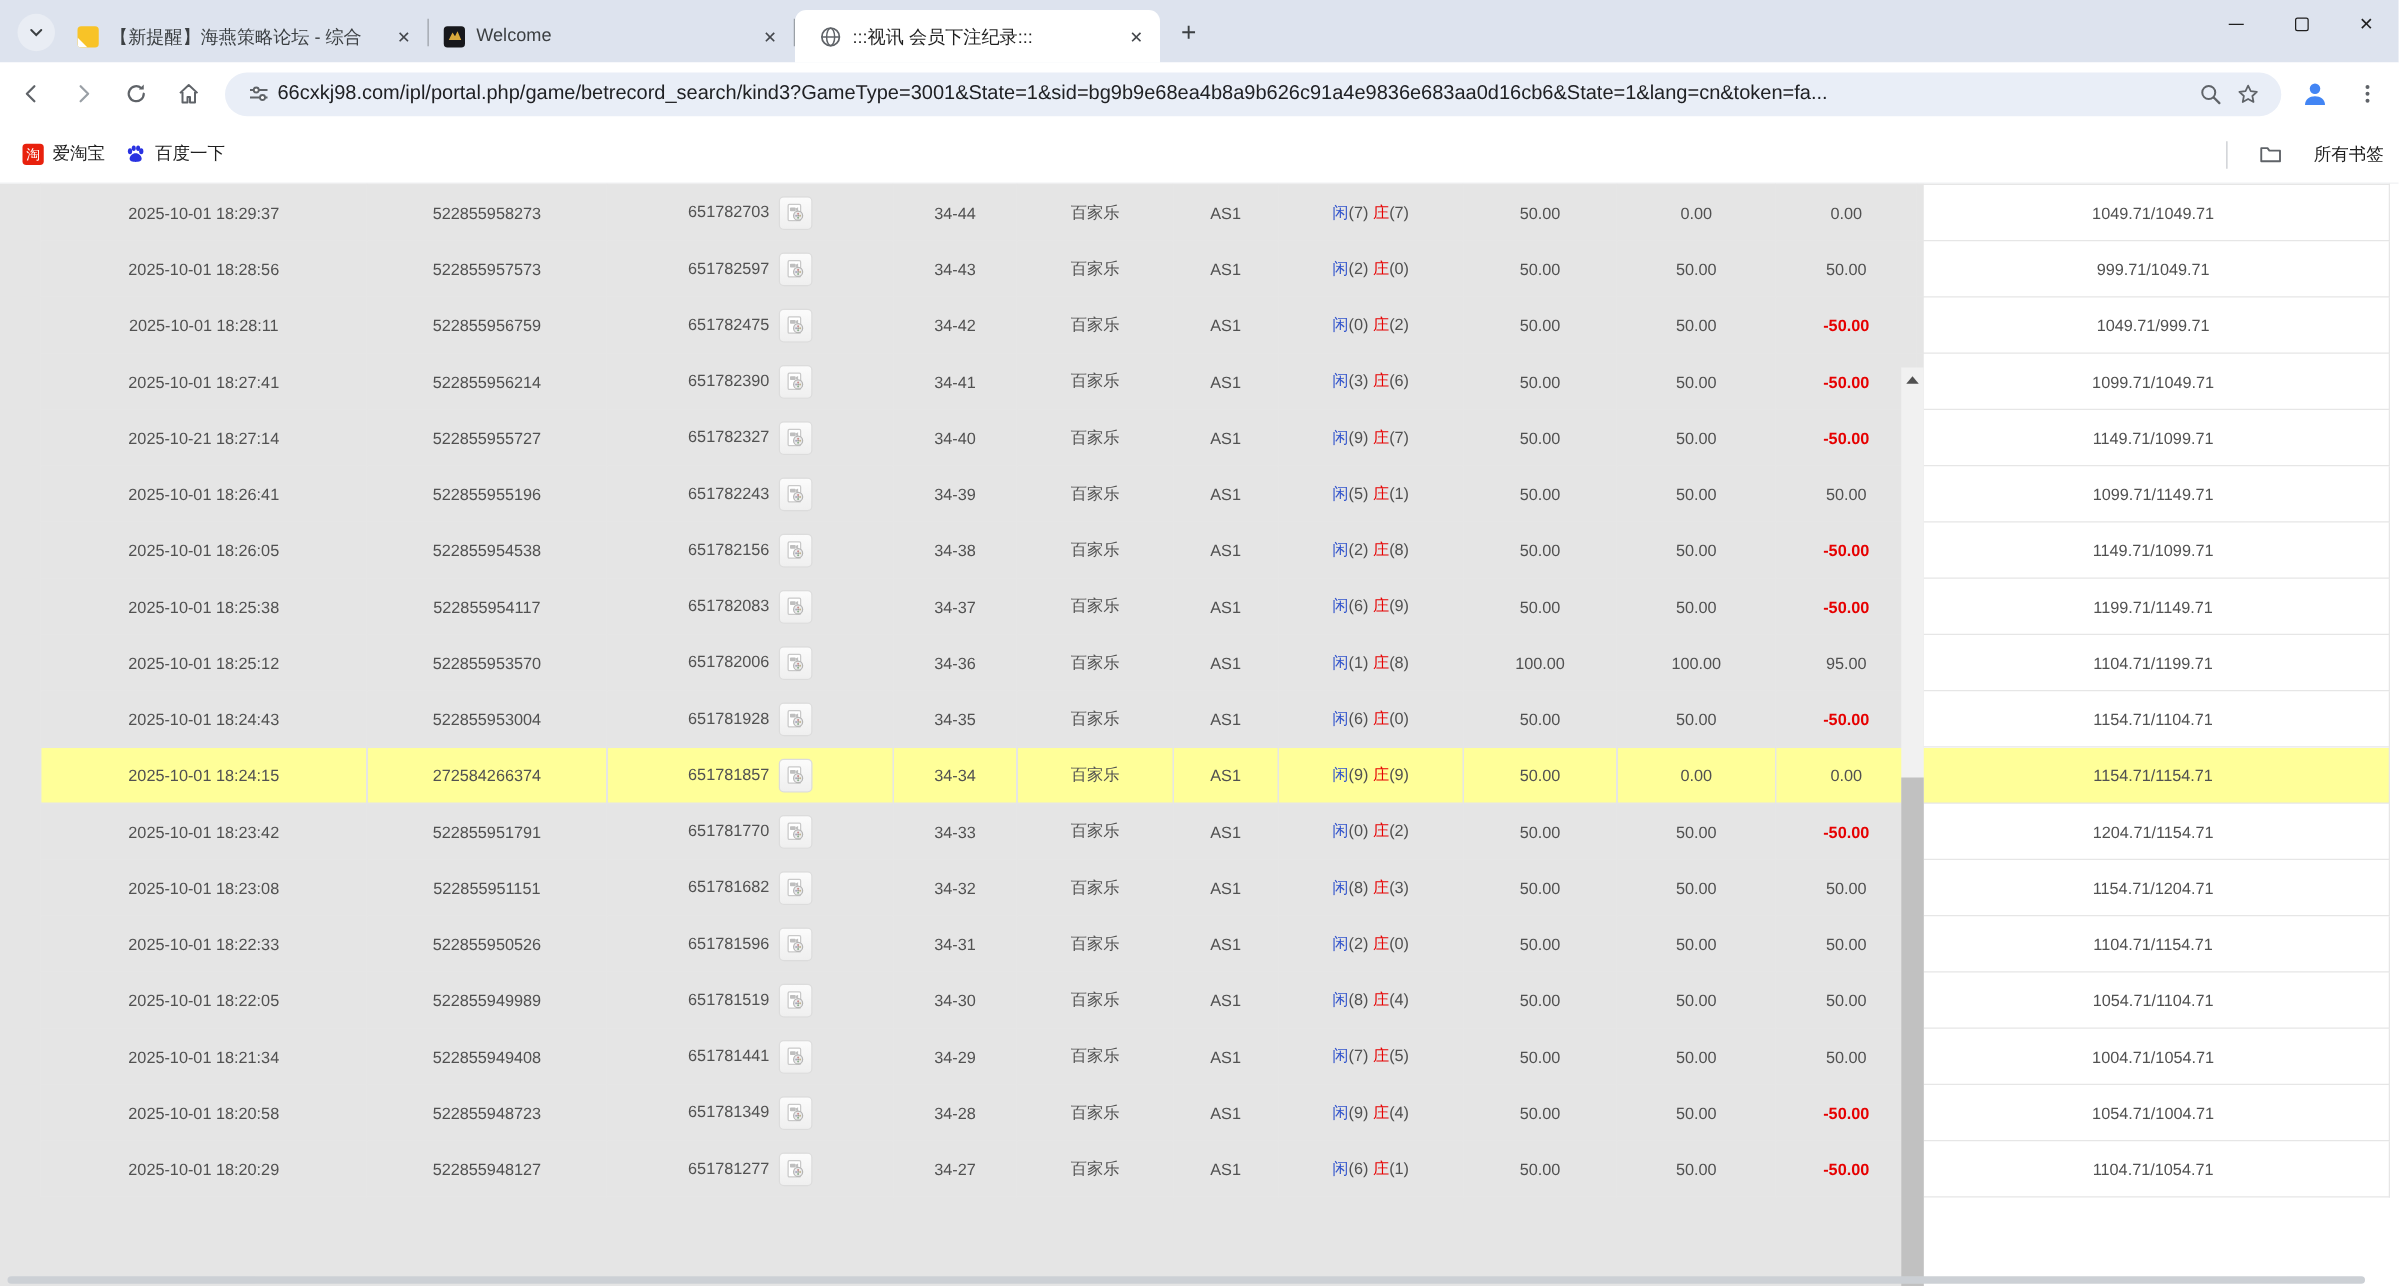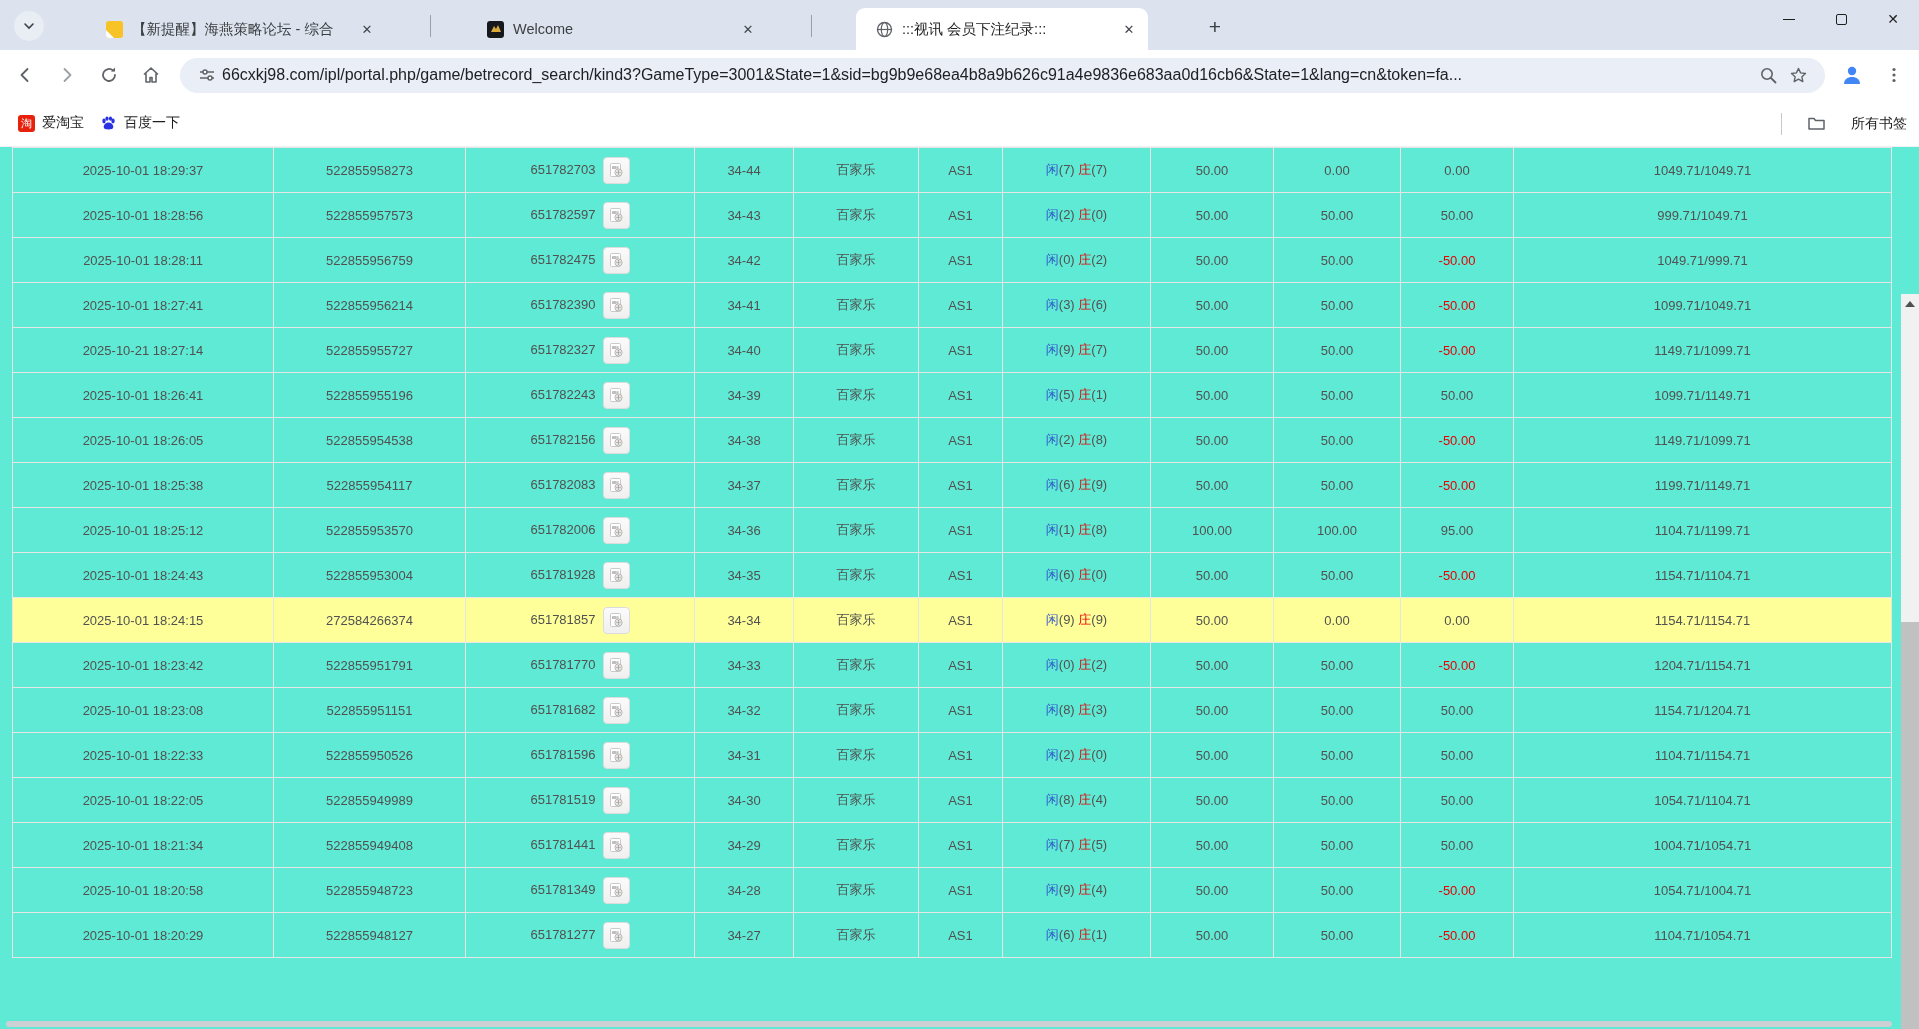--- a/index.html
+++ b/index.html
@@ -2,21 +2,21 @@
 <html><head>
 <meta charset="utf-8">
 <style>
   * { margin:0; padding:0; box-sizing:border-box; }
   html,body { width:1919px; height:1029px; overflow:hidden; background:#fff;
               font-family:"Liberation Sans", sans-serif; }
   #root { position:relative; width:1919px; height:1029px; background:#fff; }
 
   
   .tabstrip { position:absolute; top:0; left:0; width:1919px; height:50px;
-              background:#dde3ee; display:flex; align-items:flex-end;gap:44px; }
+              background:#dde3ee; display:flex; align-items:flex-end; }
   .tab-search { width:30px; height:30px; margin:0 6px 9px 14px; border-radius:50%;
                 background:rgba(255,255,255,.35); display:flex; align-items:center;
                 justify-content:center; color:#3c4043; font-size:14px; cursor:pointer; }
   .tab { height:42px; display:flex; align-items:center; padding:0 10px 0 12px;
          width:292px; border-radius:9px 9px 0 0; color:#3c4043; font-size:14.5px; }
   .tab.active { background:#fff; color:#1f1f1f;padding-left:20px; }
   .tab .favicon { width:17px; height:17px; flex:0 0 17px; margin-right:9px; }
   .tab .t-title { flex:1; white-space:nowrap; overflow:hidden; text-overflow:clip; }
   .tab .t-close { width:18px; height:18px; border-radius:50%; display:flex; align-items:center;
                   justify-content:center; font-size:13px; color:#44474c; margin-left:8px; }
@@ -51,30 +51,30 @@
                display:flex; align-items:center; border-bottom:1px solid #f0f1f3; }
   .bm-item { display:flex; align-items:center; gap:7px; margin-left:16px; font-size:14px; color:#1f1f1f; }
   .bm-item:first-child { margin-left:18px; }
   .bm-taobao { width:17px; height:17px; background:#e8210d; color:#fff; border-radius:3px;
                font-size:11px; display:flex; align-items:center; justify-content:center; }
   .bm-right { position:absolute; right:12px; top:0; height:47px; display:flex; align-items:center; gap:25px; }
   .bm-vsep { width:1px; height:22px; background:#c6c9ce; }
   .bm-label { font-size:14px; color:#1f1f1f; }
 
   
-  .content { position:absolute; top:147px; left:0; width:1919px; height:882px; background:#5eead4; }
+  .content { position:absolute; top:147px; left:0; width:1539px; height:882px; background:#e5e5e5;padding-left:20px; }
   table.bets { border-collapse:collapse; table-layout:fixed; width:1879px; margin-left:12px; }
   table.bets td { border:1px solid #e6e6e6; height:45px; text-align:center; font-size:13px;
                   color:#515151; overflow:hidden; white-space:nowrap; }
   tr.hl td { background:#ffff99; }
   td .p  { color:#3355cc; }
   td .bk { color:#e60000; }
   td .n  { color:#515151; }
   td.c-amount { color:#3a66cc; }
-  td.c-win.neg { color:#e60000; }
+  td.c-win.neg { color:#e60000;font-weight:bold; }
   .vbtn { display:inline-flex; width:27px; height:27px; border:1px solid #dcdcdc; border-radius:4px;
           background:linear-gradient(#fbfbfb,#efefef); align-items:center; justify-content:center;
           margin-left:7px; vertical-align:middle; cursor:pointer; }
   tr.sum td { background:#9a9a9a; border:2px solid #fff; color:#fff; font-weight:bold;
               height:31px; font-size:13px; }
 
   
   .vscroll { position:absolute; top:147px; right:0; width:18px; height:882px; background:#f1f1f1; }
   .vs-up { position:absolute; top:0; left:0; width:18px; height:19px; display:flex;
            align-items:center; justify-content:center; }

